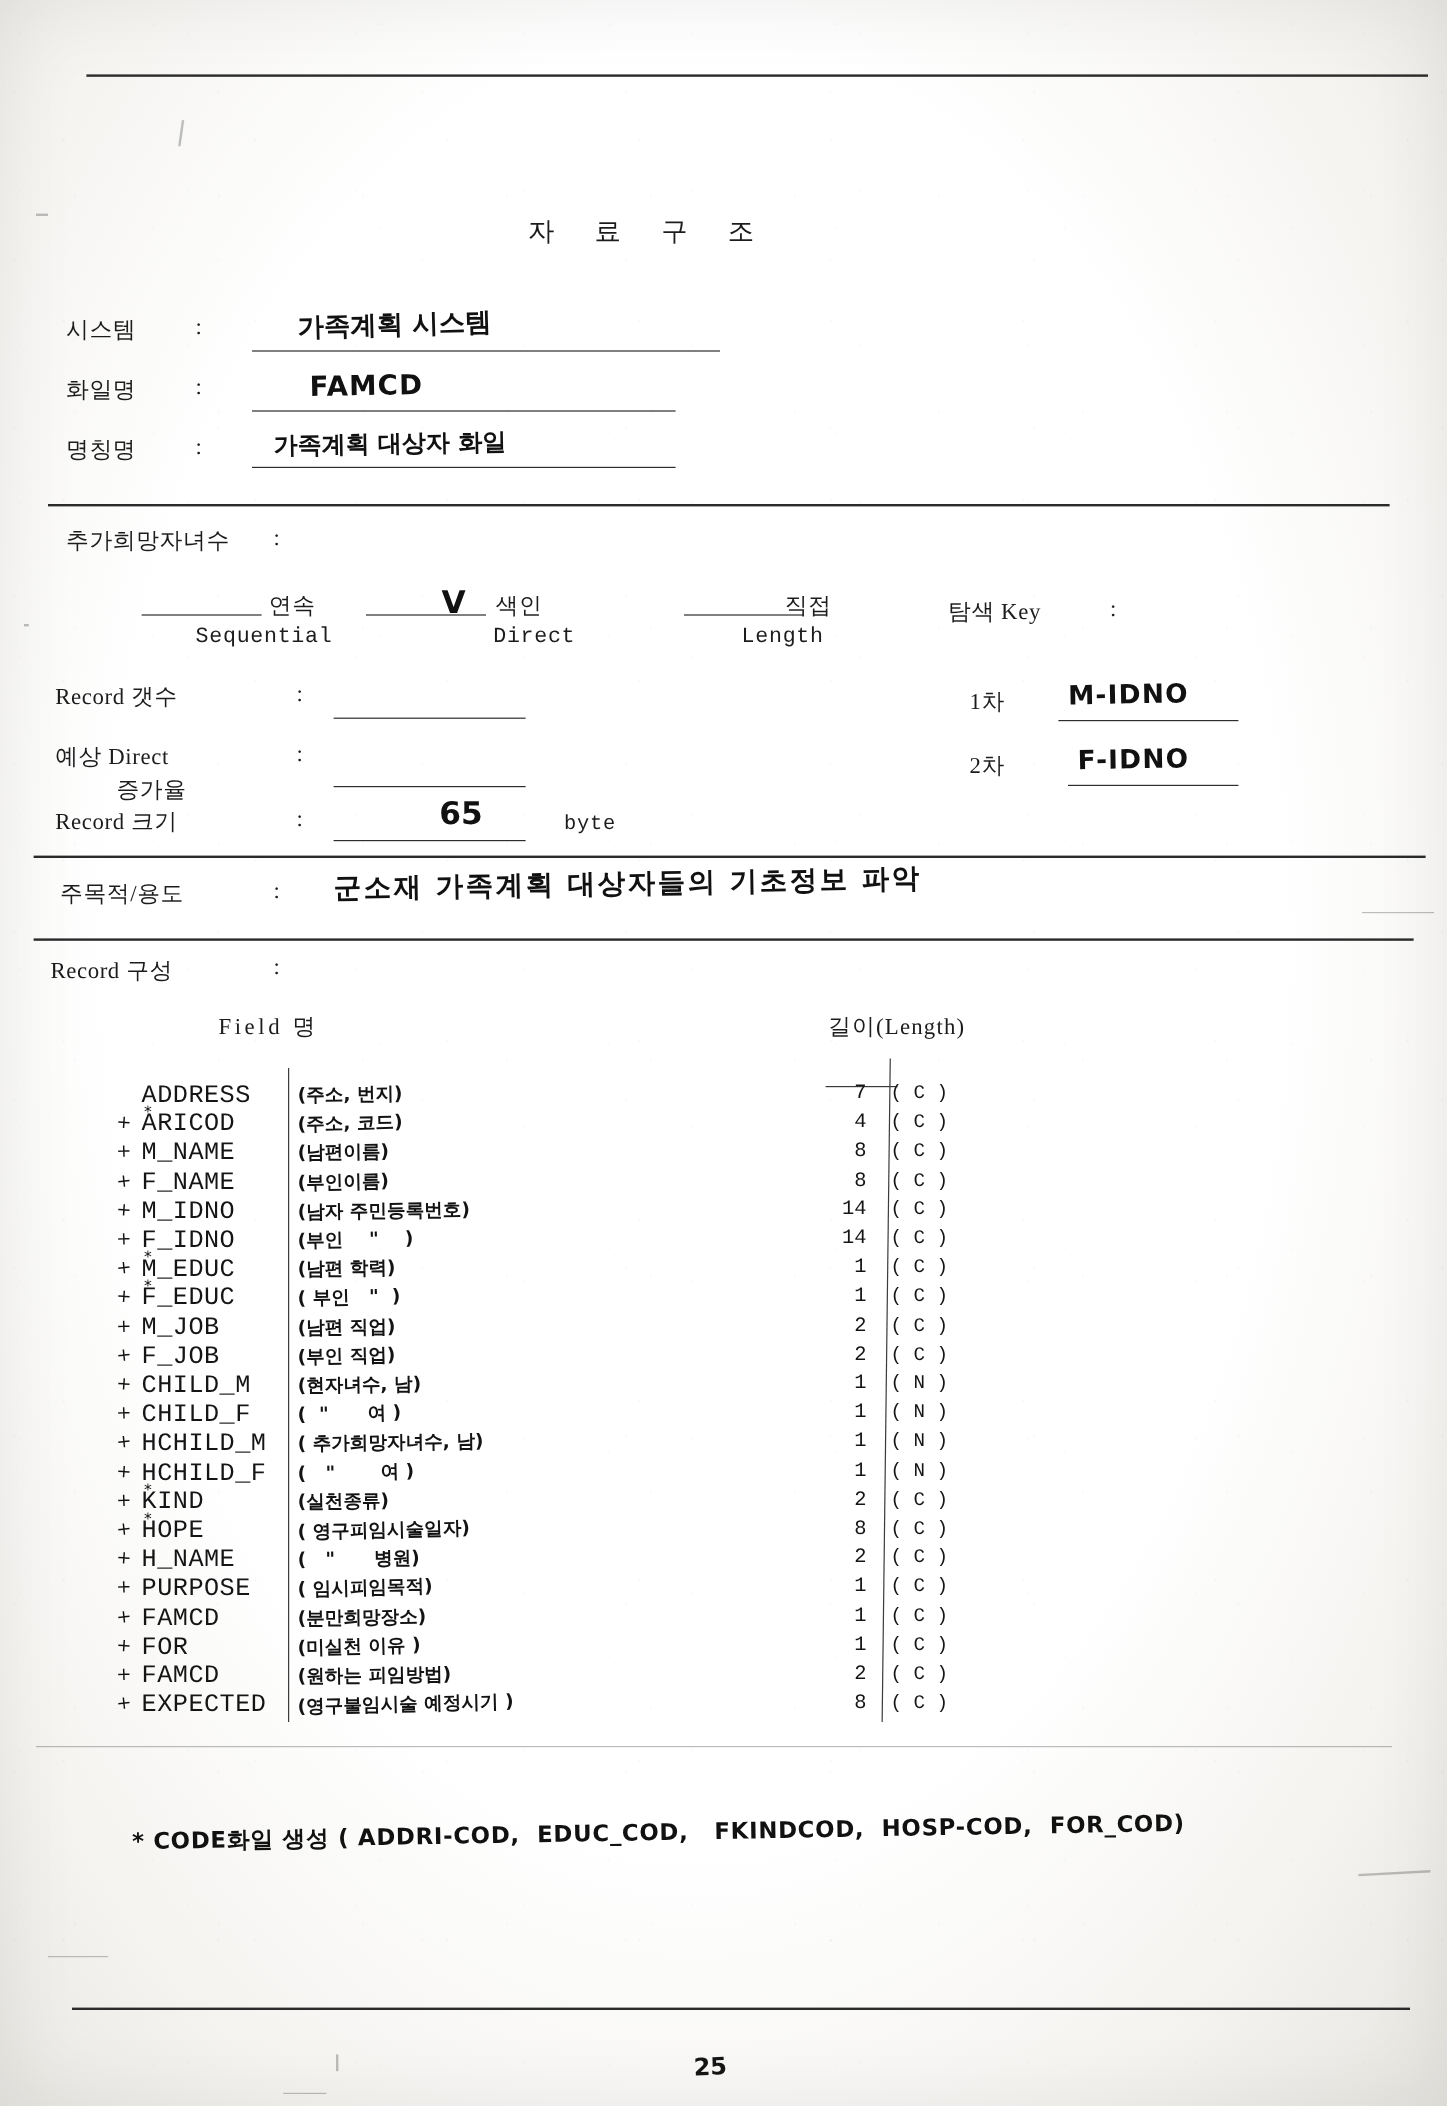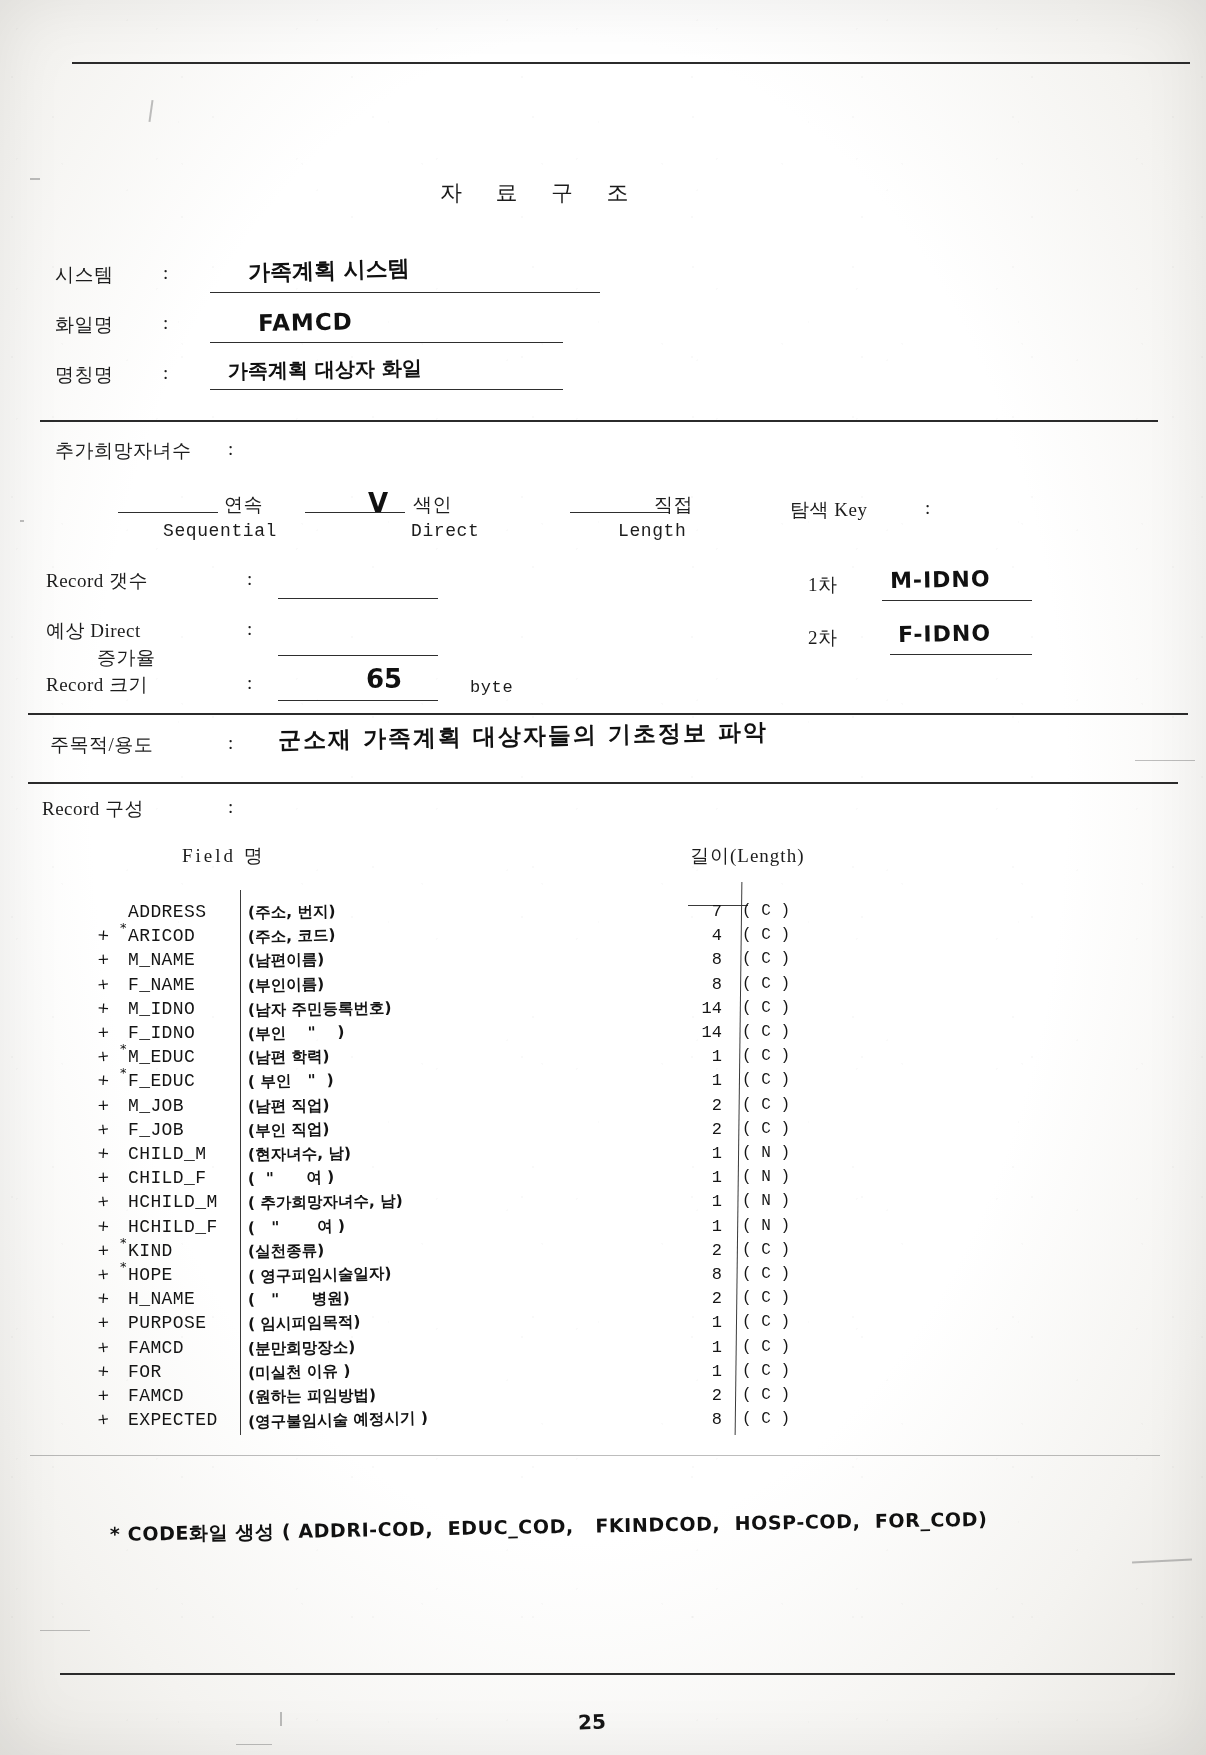--- a/index.html
+++ b/index.html
@@ -94,23 +94,23 @@
 
   
   .field-row {
     position: absolute;
     left: 0;
     width: 100%;
     height: 24.2px;
   }
   .fname {
     position: absolute;
-    left: 128px;
+    left: 118px;
     font-family: "Liberation Mono", monospace;
-    font-size: 18px;
+    font-size: 21px;
     letter-spacing: .4px;
     color: #151515;
     white-space: pre;
   }
   .fplus {
     position: absolute;
     left: 97px;
     font-family: "DejaVu Sans", sans-serif;
     font-size: 15px;
     color: #111;

